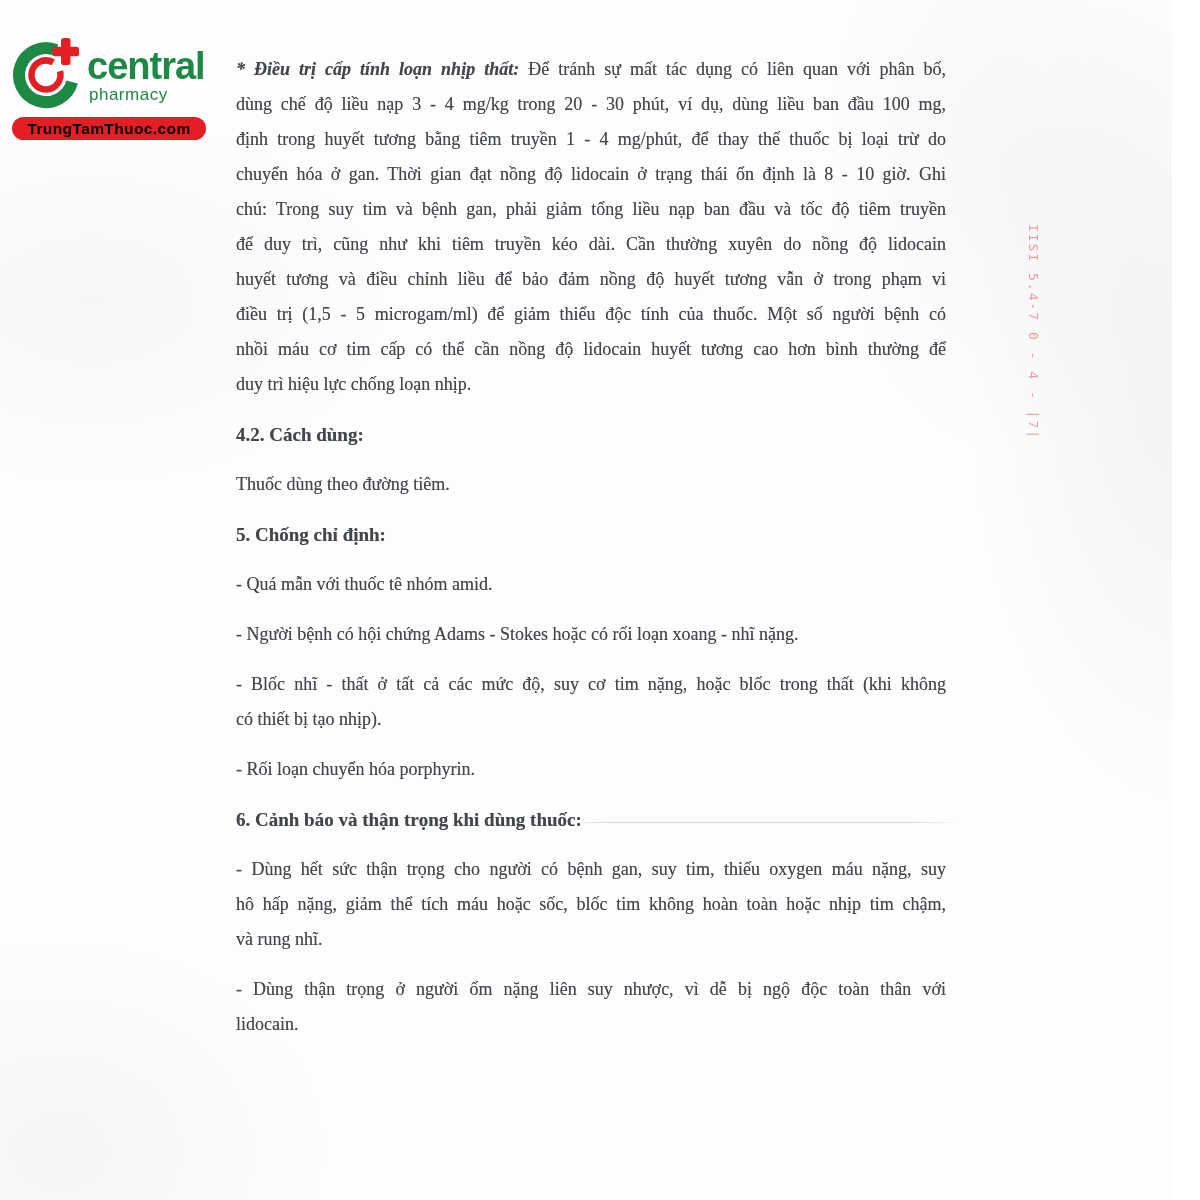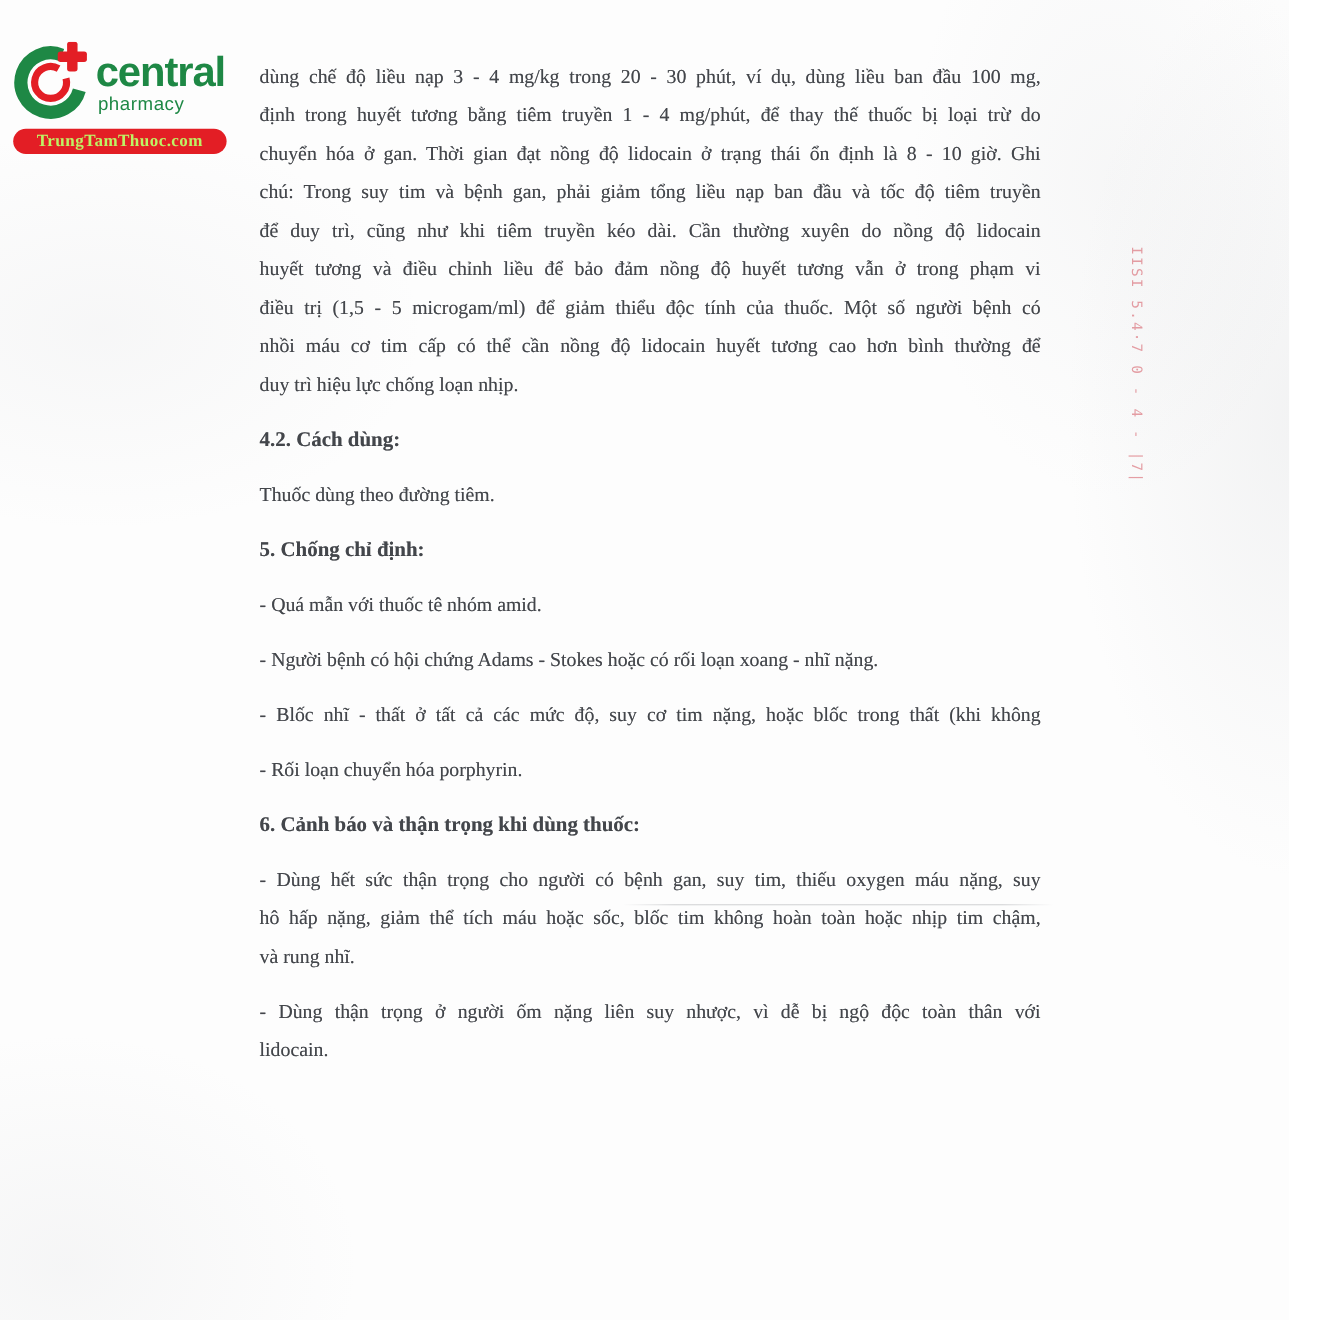--- a/index.html
+++ b/index.html
@@ -42,22 +42,22 @@
     letter-spacing: 0.5px;
     margin-top: 1px;
     margin-left: 2px;
   }
   .logo-pill {
     margin-top: 7px;
     width: 194px;
     height: 23px;
     border-radius: 13px;
     background: #e31e25;
-    color: #bef264;
-    font-family: Liberation Serif, serif;
+    color: #000000;
+    font-family: Liberation Sans, sans-serif;
     font-size: 15.5px;
     font-weight: 700;
     letter-spacing: 0.4px;
     display: flex;
     align-items: center;
     justify-content: center;
   }
 
   
   .doc {
@@ -117,20 +117,21 @@
       <div class="logo-textcol">
         <div class="logo-brand">central</div>
         <div class="logo-sub">pharmacy</div>
       </div>
     </div>
     <div class="logo-pill">TrungTamThuoc.com</div>
   </div>
 
   <div class="doc">
       <div class="block para">
+        <div class="line fill"><span class="lead">* Điều trị cấp tính loạn nhịp thất: </span>Để tránh sự mất tác dụng có liên quan với phân bố,</div>
         <div class="line fill">dùng chế độ liều nạp 3 - 4 mg/kg trong 20 - 30 phút, ví dụ, dùng liều ban đầu 100 mg,</div>
         <div class="line fill">định trong huyết tương bằng tiêm truyền 1 - 4 mg/phút, để thay thế thuốc bị loại trừ do</div>
         <div class="line fill">chuyển hóa ở gan. Thời gian đạt nồng độ lidocain ở trạng thái ổn định là 8 - 10 giờ. Ghi</div>
         <div class="line fill">chú: Trong suy tim và bệnh gan, phải giảm tổng liều nạp ban đầu và tốc độ tiêm truyền</div>
         <div class="line fill">để duy trì, cũng như khi tiêm truyền kéo dài. Cần thường xuyên do nồng độ lidocain</div>
         <div class="line fill">huyết tương và điều chỉnh liều để bảo đảm nồng độ huyết tương vẫn ở trong phạm vi</div>
         <div class="line fill">điều trị (1,5 - 5 microgam/ml) để giảm thiểu độc tính của thuốc. Một số người bệnh có</div>
         <div class="line fill">nhồi máu cơ tim cấp có thể cần nồng độ lidocain huyết tương cao hơn bình thường để</div>
         <div class="line">duy trì hiệu lực chống loạn nhịp.</div>
       </div>
@@ -144,20 +145,21 @@
         <div class="line">5. Chống chỉ định:</div>
       </div>
       <div class="block para">
         <div class="line">- Quá mẫn với thuốc tê nhóm amid.</div>
       </div>
       <div class="block para">
         <div class="line">- Người bệnh có hội chứng Adams - Stokes hoặc có rối loạn xoang - nhĩ nặng.</div>
       </div>
       <div class="block para">
         <div class="line fill">- Blốc nhĩ - thất ở tất cả các mức độ, suy cơ tim nặng, hoặc blốc trong thất (khi không</div>
+        <div class="line">có thiết bị tạo nhịp).</div>
       </div>
       <div class="block para">
         <div class="line">- Rối loạn chuyển hóa porphyrin.</div>
       </div>
       <div class="block heading">
         <div class="line">6. Cảnh báo và thận trọng khi dùng thuốc:</div>
       </div>
       <div class="block para">
         <div class="line fill">- Dùng hết sức thận trọng cho người có bệnh gan, suy tim, thiếu oxygen máu nặng, suy</div>
         <div class="line fill">hô hấp nặng, giảm thể tích máu hoặc sốc, blốc tim không hoàn toàn hoặc nhịp tim chậm,</div>

